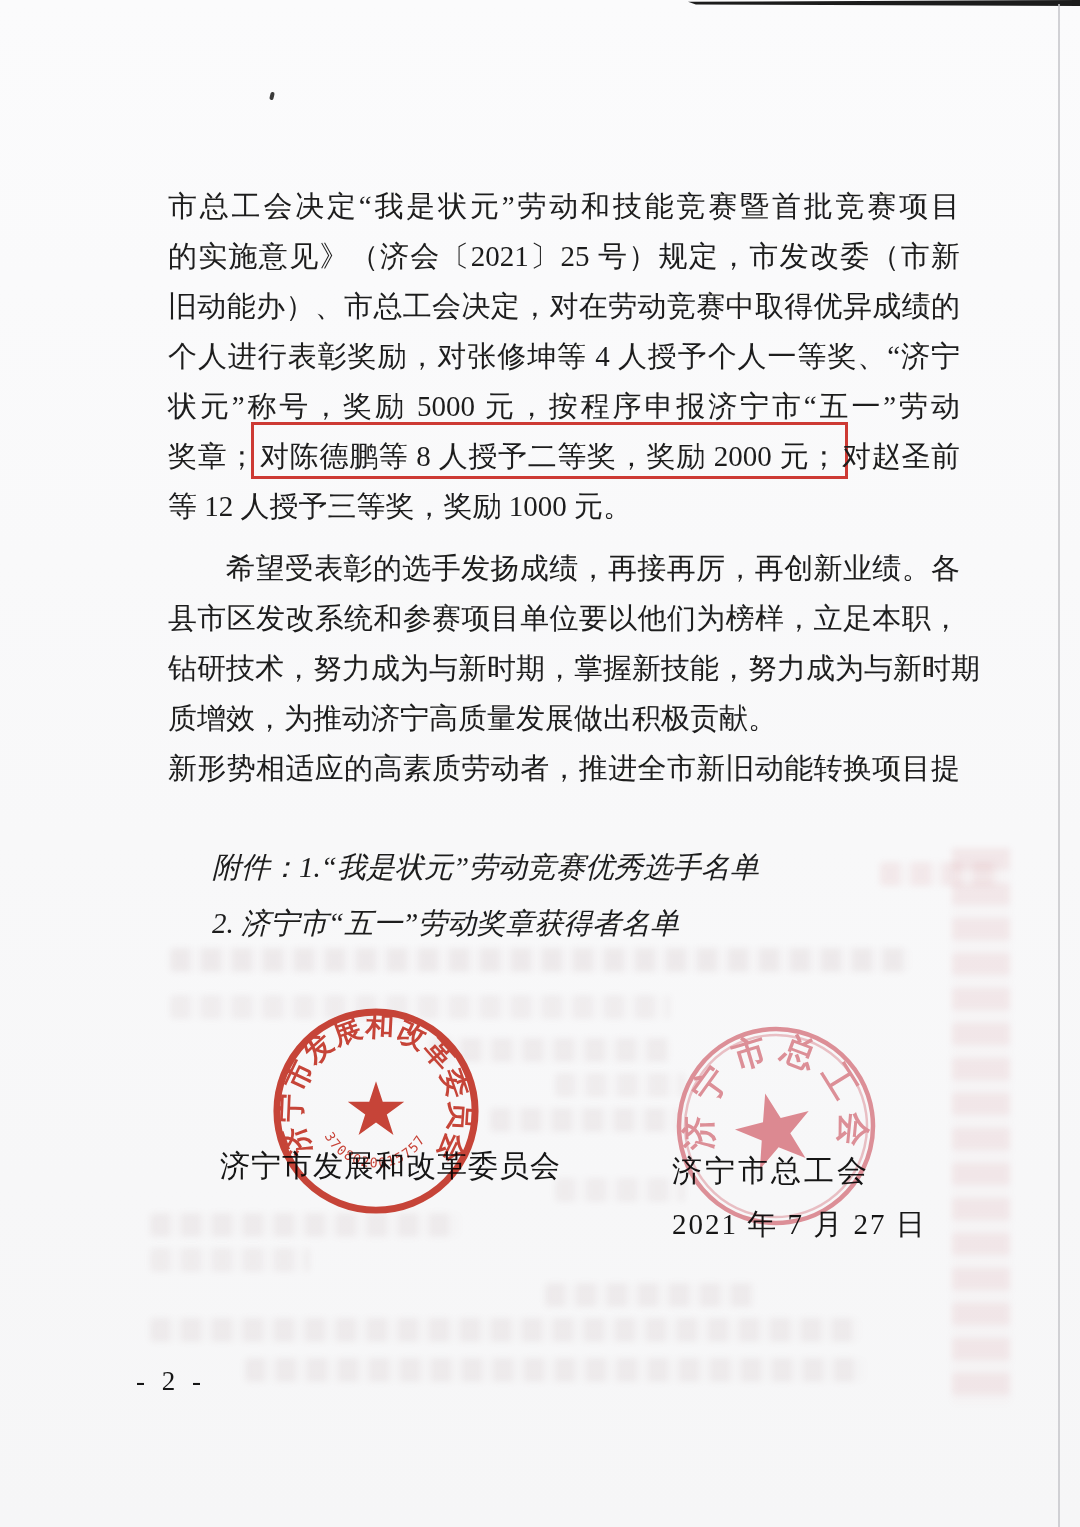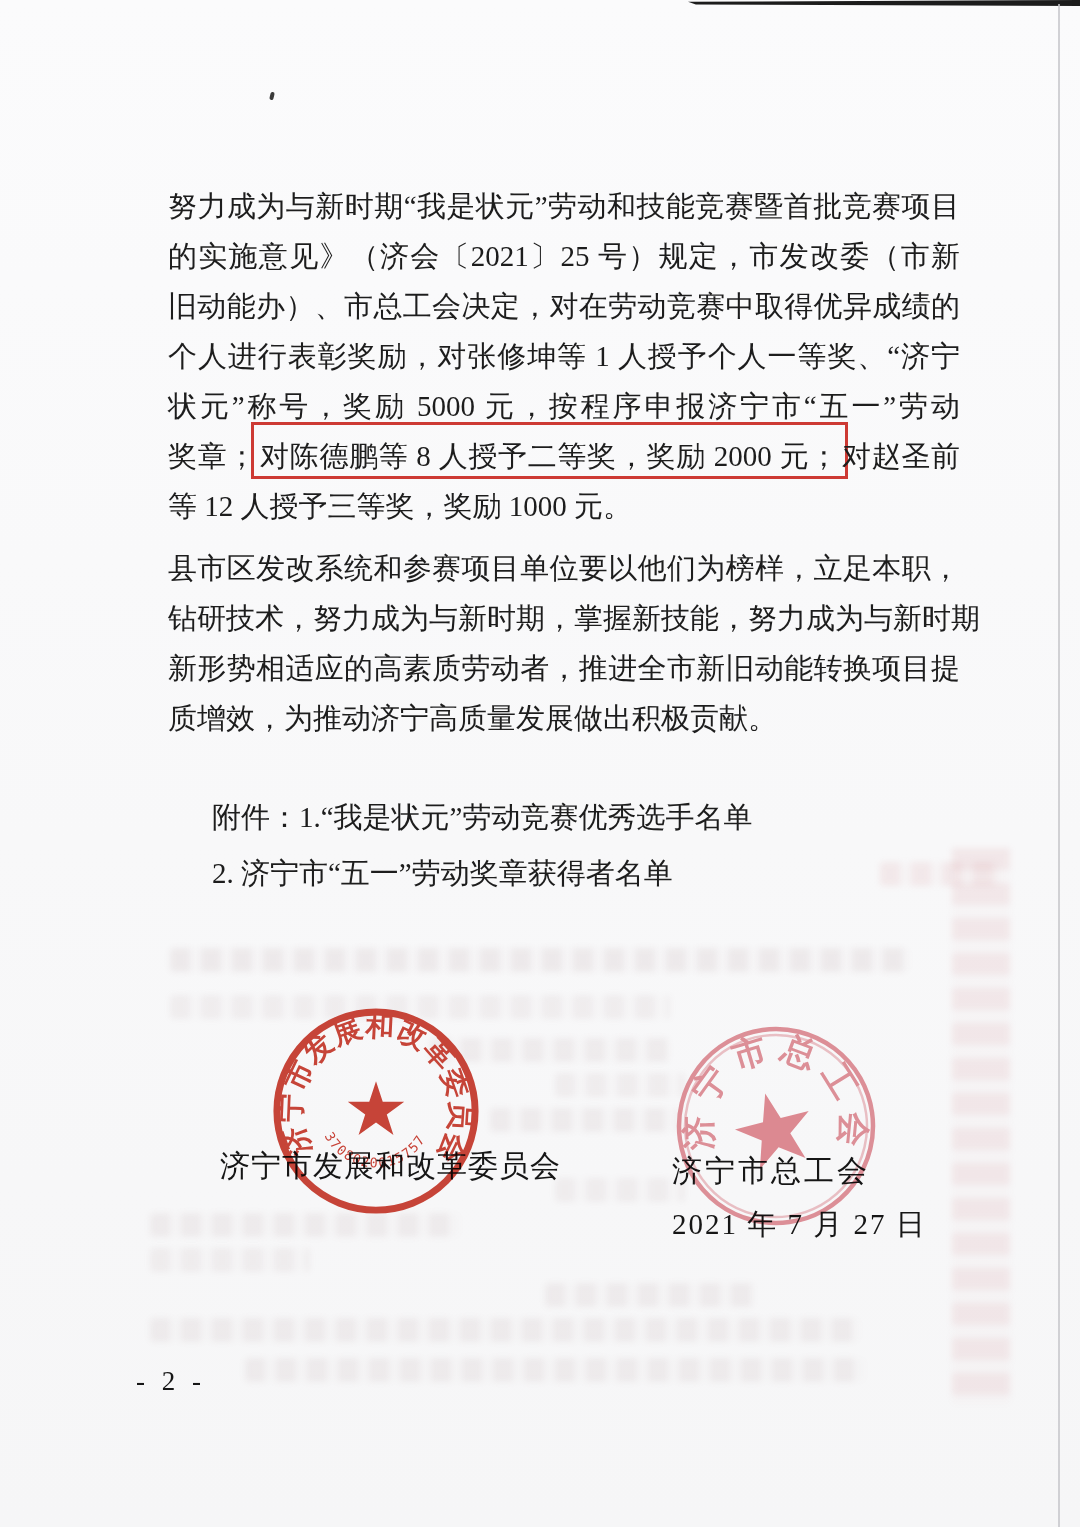--- a/index.html
+++ b/index.html
@@ -20,21 +20,21 @@
   .bleed.pink{background:repeating-linear-gradient(90deg,rgba(205,125,130,.25) 0 20px,rgba(205,125,130,.06) 20px 31px);}
   .bleedcol{position:absolute;left:952px;top:848px;width:58px;height:556px;filter:blur(3px);opacity:.5;
     background:repeating-linear-gradient(180deg,rgba(202,122,128,.26) 0 22px,rgba(202,122,128,.05) 22px 35px);}
   
   .bodytext{position:absolute;left:168px;top:181px;width:792px;color:#1d1d1d;font-size:29px;z-index:2;}
   .line{height:50px;line-height:50px;text-align:justify;text-align-last:justify;white-space:nowrap;}
   .line.short{text-align-last:left;}
   .p2{margin-top:12px;}
   .indent{text-indent:58px;}
   .redbox{border:3px solid #cd3a34;padding:15px 7px 4px 5px;margin:-15px -7px -9px -5px;}
-  .attach{margin-top:46px;margin-left:44px;}
+  .attach{margin-top:46px;margin-left:44px;font-style:italic;}
   .aline{height:56px;line-height:56px;white-space:nowrap;}
   .a2{}
   
   .stamp{position:absolute;z-index:1;}
   .stamp-left{left:265px;top:1004px;opacity:.95;}
   .stamp-right{left:672px;top:1022px;opacity:.88;}
   
   .sig{position:absolute;color:#161616;z-index:3;mix-blend-mode:multiply;white-space:nowrap;}
   .sig-left{left:220px;top:1146px;font-size:30px;letter-spacing:1px;}
   .sig-right{left:672px;top:1151px;font-size:30px;letter-spacing:3px;}
@@ -58,33 +58,34 @@
   <div class="bleed" style="left:555px;top:1178px;width:130px;opacity:.35"></div>
   <div class="bleed" style="left:150px;top:1213px;width:310px;opacity:.4"></div>
   <div class="bleed" style="left:150px;top:1248px;width:160px;opacity:.35"></div>
   <div class="bleed" style="left:545px;top:1283px;width:210px;opacity:.4"></div>
   <div class="bleed" style="left:150px;top:1318px;width:710px;opacity:.4"></div>
   <div class="bleed" style="left:245px;top:1358px;width:620px;opacity:.4"></div>
   <div class="bleed pink" style="left:880px;top:862px;width:120px;opacity:.5"></div>
   <div class="bleedcol"></div>
 
   <div class="bodytext">
-    <div class="line">努力成为与新时期“我是状元”劳动和技能竞赛暨首批竞赛项目</div>
+    <div class="line">市总工会决定“我是状元”劳动和技能竞赛暨首批竞赛项目</div>
     <div class="line">的实施意见》（济会〔2021〕25 号）规定，市发改委（市新</div>
     <div class="line">旧动能办）、市总工会决定，对在劳动竞赛中取得优异成绩的</div>
-    <div class="line">个人进行表彰奖励，对张修坤等 1 人授予个人一等奖、“济宁</div>
+    <div class="line">个人进行表彰奖励，对张修坤等 4 人授予个人一等奖、“济宁</div>
     <div class="line">状元”称号，奖励 5000 元，按程序申报济宁市“五一”劳动</div>
     <div class="line"><span>奖章；</span><span class="redbox">对陈德鹏等 8 人授予二等奖，奖励 2000 元；</span><span>对赵圣前</span></div>
     <div class="line short">等 12 人授予三等奖，奖励 1000 元。</div>
 
     <div class="p2">
+      <div class="line indent">希望受表彰的选手发扬成绩，再接再厉，再创新业绩。各</div>
       <div class="line">县市区发改系统和参赛项目单位要以他们为榜样，立足本职，</div>
       <div class="line">钻研技术，努力成为与新时期，掌握新技能，努力成为与新时期</div>
+      <div class="line short">质增效，为推动济宁高质量发展做出积极贡献。</div>
       <div class="line">新形势相适应的高素质劳动者，推进全市新旧动能转换项目提</div>
-      <div class="line short">质增效，为推动济宁高质量发展做出积极贡献。</div>
     </div>
 
     <div class="attach">
       <div class="aline">附件：1.“我是状元”劳动竞赛优秀选手名单</div>
       <div class="aline a2">2. 济宁市“五一”劳动奖章获得者名单</div>
     </div>
   </div>
 
   <svg class="stamp stamp-left" width="222" height="218" viewBox="0 0 220 220">
     <circle cx="110" cy="108" r="100" fill="none" stroke="#c43b2e" stroke-width="7"></circle>

